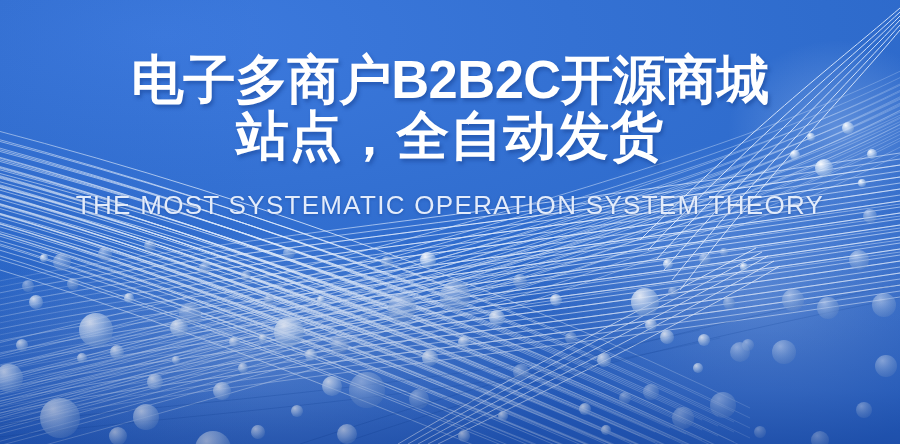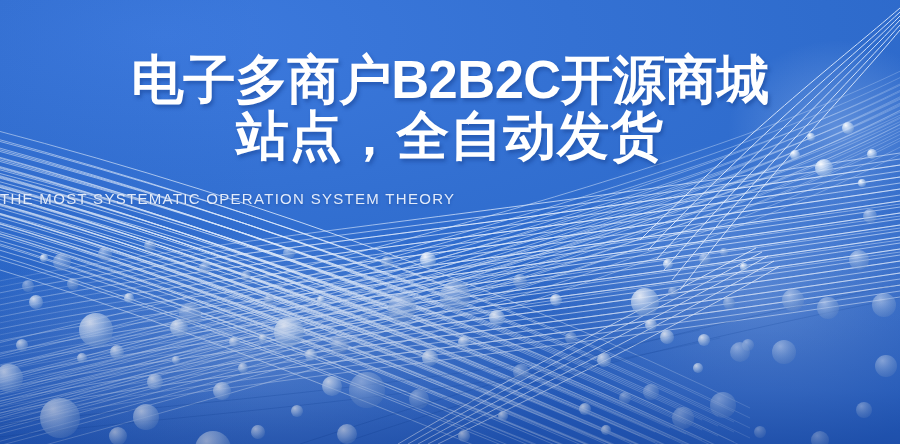--- a/index.html
+++ b/index.html
@@ -57,25 +57,25 @@
     transform: scaleX(0.99);
   }
   .title .line { display: block; white-space: nowrap; }
   .title .line2 { letter-spacing: 1px; }
 
   .subtitle {
     position: absolute;
     left: 0;
     right: 0;
     top: 190px;
-    text-align: left;
+    text-align: center;
     color: #e3ecfb;
     font-family: "Liberation Sans", sans-serif;
     font-weight: 300;
-    font-size: 15px;
+    font-size: 26px;
     letter-spacing: 1.3px;
     white-space: nowrap;
     text-shadow: 0 1px 3px rgba(20,60,140,0.45);
   }
 
   .badge-wrap {
     position: absolute;
     left: 0;
     right: 0;
     top: 231px;

